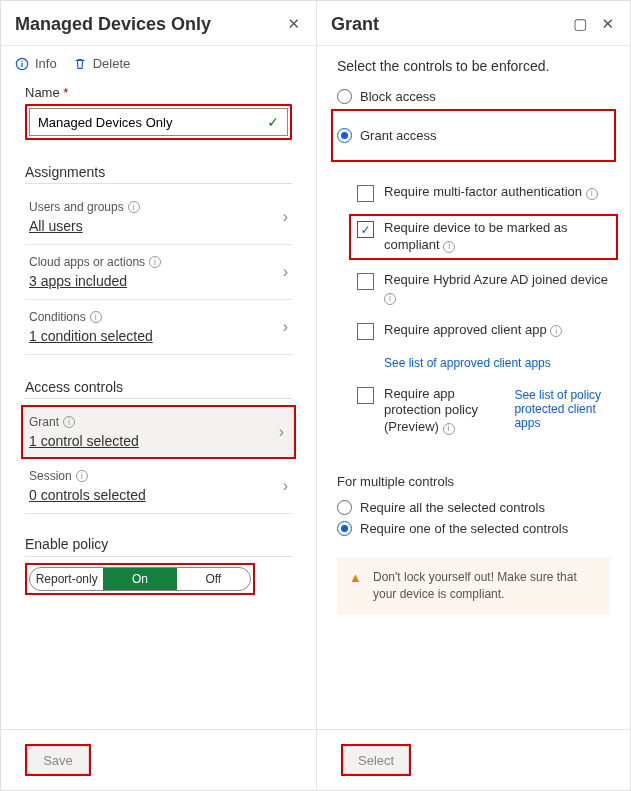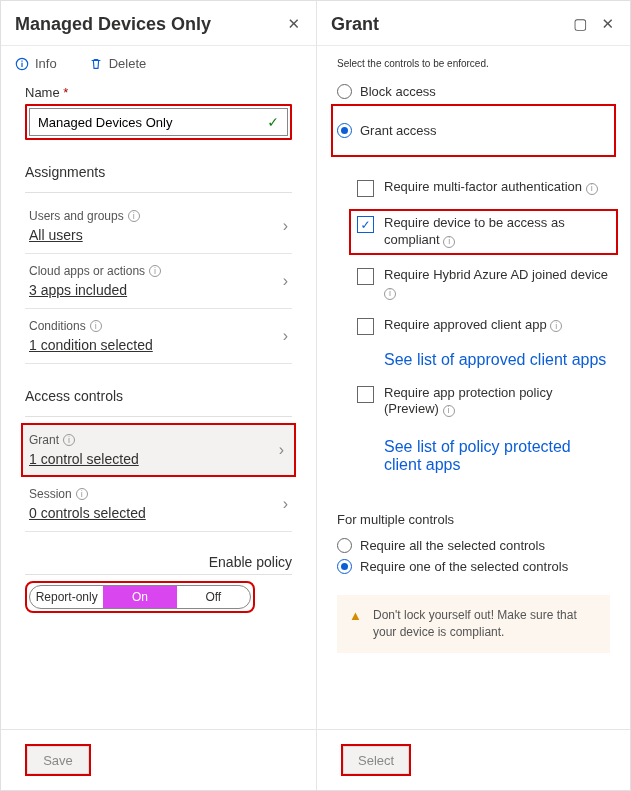--- a/index.html
+++ b/index.html
@@ -13,62 +13,62 @@
     display: flex;
     border: 1px solid #e0e0e0;
   }
   .panel { display: flex; flex-direction: column; position: relative; height: 100%; }
   .panel-left { width: 317px; border-right: 1px solid #e5e5e5; }
   .panel-right { width: 314px; }
   .panel-header { display: flex; align-items: center; justify-content: space-between; padding: 12px 14px 10px 14px; border-bottom: 1px solid #eaeaea; }
   .panel-header h2 { font-size: 18px; font-weight: 600; }
   .hdr-actions { display: flex; gap: 10px; }
   .icon-btn { cursor: pointer; font-size: 15px; color: #555; background:none;border:none;padding:2px;}
-  .toolbar { display: flex; gap: 32px; padding: 10px 14px 14px; align-items:center;}
+  .toolbar { display: flex; gap: 16px; padding: 10px 14px 14px; align-items:center;}
   .toolbar-item { display:flex; align-items:center; gap:6px; color:#555; font-size:13px; cursor:pointer;}
   .toolbar-item svg { width:14px; height:14px; }
   .body-scroll { padding: 0 24px; overflow:auto; flex:1; }
   .field-label { font-size:13px; margin-bottom:4px; }
   .req { color:#a80000; }
   .name-input-wrap { border:2px solid #d40000; border-radius:1px; padding:2px; }
   .name-input-inner { border:1px solid #888; height:28px; display:flex; align-items:center; justify-content:space-between; padding:0 8px; }
   .name-input-inner input { border:none; outline:none; flex:1; font-size:13px; font-family:inherit;}
   .check-green { color:#107c10; font-size:14px; }
-  .section-title { font-size:14px; font-weight:400; margin-top:24px; margin-bottom:6px; border-bottom:1px solid #e0e0e0; padding-bottom:12px;}
+  .section-title { font-size:14px; font-weight:400; margin-top:24px; margin-bottom:6px; border-bottom:1px solid #e0e0e0; padding-bottom:3px;}
   .nav-row { border-bottom:1px solid #e5e5e5; padding:10px 0 10px 4px; position:relative; cursor:pointer;}
   .nav-row .row-label { font-size:12px; color:#555; display:flex; align-items:center; gap:4px; }
   .nav-row .row-value { font-size:14px; margin-top:4px;text-decoration:underline; }
   .nav-row .chev { position:absolute; right:4px; top:50%; transform:translateY(-50%); color:#888; font-size:16px;}
   .info-i { display:inline-flex; width:12px; height:12px; border:1px solid #999; border-radius:50%; font-size:9px; align-items:center; justify-content:center; color:#999; font-style:normal;}
   .hl { border:2px solid #d40000; background:#f3f2f1; margin:6px -4px 0 -4px; padding:8px 6px; }
   .hl .nav-row { border:none; padding:0;}
   .enable-wrap { margin-top:22px; }
-  .enable-title { font-size:14px; margin-bottom:6px; border-bottom:1px solid #e0e0e0; padding-bottom:4px;text-align:right;}
-  .toggle-outer { border:2px solid #d40000; display:inline-block; padding:2px; border-radius:8px;}
+  .enable-title { font-size:14px; margin-bottom:6px; border-bottom:1px solid #e0e0e0; padding-bottom:4px;}
+  .toggle-outer { border:2px solid #d40000; display:inline-block; padding:2px; border-radius:0;}
   .segmented { border:1px solid #888; border-radius:14px; display:flex; width:222px; height:24px; overflow:hidden; font-size:12px;}
   .seg { flex:1; display:flex; align-items:center; justify-content:center; cursor:pointer;}
-  .seg.active { background:#d946ef; color:#fff; }
+  .seg.active { background:#15803d; color:#fff; }
   .footer { border-top:1px solid #e5e5e5; padding:14px 24px; }
   .footer .hlbtn { border:2px solid #d40000; display:inline-block; }
   .btn { background:#f3f2f1; border:1px solid #ddd; color:#888; height:28px; min-width:62px; padding:0 14px; font-size:13px; cursor:pointer;}
   
   .right-body { padding: 12px 20px; flex:1; overflow:auto; }
-  .instruction { font-size:10px; margin-bottom:12px; }
+  .instruction { font-size:14px; margin-bottom:12px; }
   .radio-row { display:flex; align-items:flex-start; gap:8px; padding:3px 0; font-size:13px; cursor:pointer;}
   .radio { width:15px; height:15px; border:1px solid #666; border-radius:50%; display:flex; align-items:center; justify-content:center; flex-shrink:0;}
   .radio.sel::after { content:""; width:7px; height:7px; background:#0b5ed7; border-radius:50%; }
   .radio.sel { border-color:#0b5ed7; }
   .grant-hl { border:2px solid #d40000; padding:14px 4px; margin:2px -6px; }
   .checks { margin:14px 0 0 20px; }
   .check-row { display:flex; gap:10px; padding:8px 0; font-size:13px; align-items:flex-start;}
   .cbox { width:17px; height:17px; border:1px solid #666; flex-shrink:0; margin-top:1px; display:flex;align-items:center;justify-content:center;cursor:pointer;}
   .cbox.checked { border-color:#0b5ed7; color:#0b5ed7; }
   .cbox.checked::after { content:"✓"; font-size:12px; }
   .check-text { line-height:1.3; }
-  .link { color:#0b5ed7; font-size:16px; cursor:pointer; margin-top:2px; display:block;}
+  .link { color:#0b5ed7; font-size:12px; cursor:pointer; margin-top:2px; display:block;}
   .check-hl { border:2px solid #d40000; padding:4px 6px; margin:4px -8px; display:flex; gap:10px;}
   .multi-title { font-size:13px; margin-top:30px; margin-bottom:8px;}
   .warning { background:#fdf6ee; padding:12px 12px 12px 36px; position:relative; font-size:12px; color:#555; margin-top:18px; line-height:1.4;}
   .warning::before { content:"▲"; color:#d48b00; position:absolute; left:12px; top:12px; font-size:13px;}
   svg { display:block; }
 </style>
 </head>
 <body>
 
 <div class="panel panel-left">
@@ -201,37 +201,37 @@
     </div>
 
     <div class="checks">
       <div class="check-row">
         <span class="cbox"></span>
         <span class="check-text"><span>Require multi-factor authentication</span> <i class="info-i">i</i></span>
       </div>
 
       <div class="check-hl">
         <span class="cbox checked"></span>
-        <span class="check-text"><span>Require device to be access as compliant</span> <i class="info-i">i</i></span>
+        <span class="check-text"><span>Require device to be marked as compliant</span> <i class="info-i">i</i></span>
       </div>
 
       <div class="check-row">
         <span class="cbox"></span>
         <span class="check-text"><span>Require Hybrid Azure AD joined device</span> <i class="info-i">i</i></span>
       </div>
 
       <div class="check-row" style="flex-direction:column; gap:14px;">
         <div style="display:flex; gap:10px;">
           <span class="cbox"></span>
           <span class="check-text"><span>Require approved client app</span> <i class="info-i">i</i></span>
         </div>
         <a class="link" style="margin-left:27px">See list of approved client apps</a>
       </div>
 
-      <div class="check-row" style="flex-direction:column; gap:18px;">
+      <div class="check-row" style="flex-direction:row; gap:2px;">
         <div style="display:flex; gap:10px;">
           <span class="cbox"></span>
           <span class="check-text"><span>Require app protection policy (Preview)</span> <i class="info-i">i</i></span>
         </div>
         <a class="link" style="margin-left:27px">See list of policy protected client apps</a>
       </div>
     </div>
 
     <div class="multi-title">For multiple controls</div>
     <div class="radio-row">

